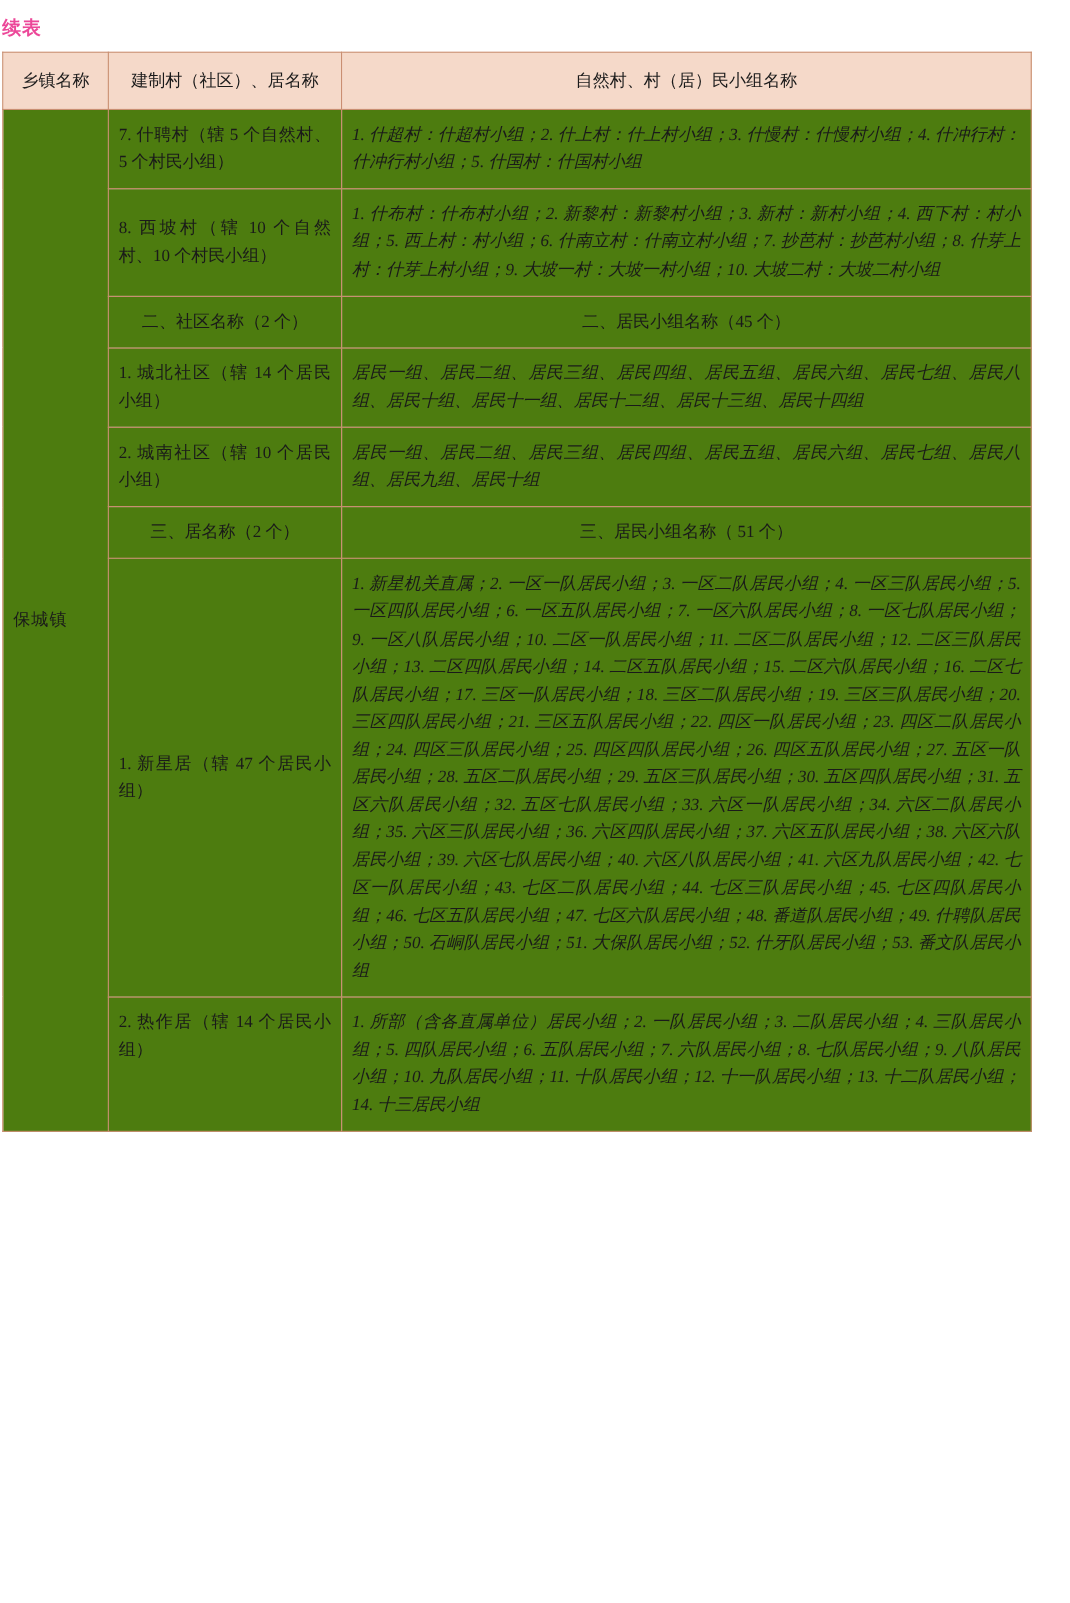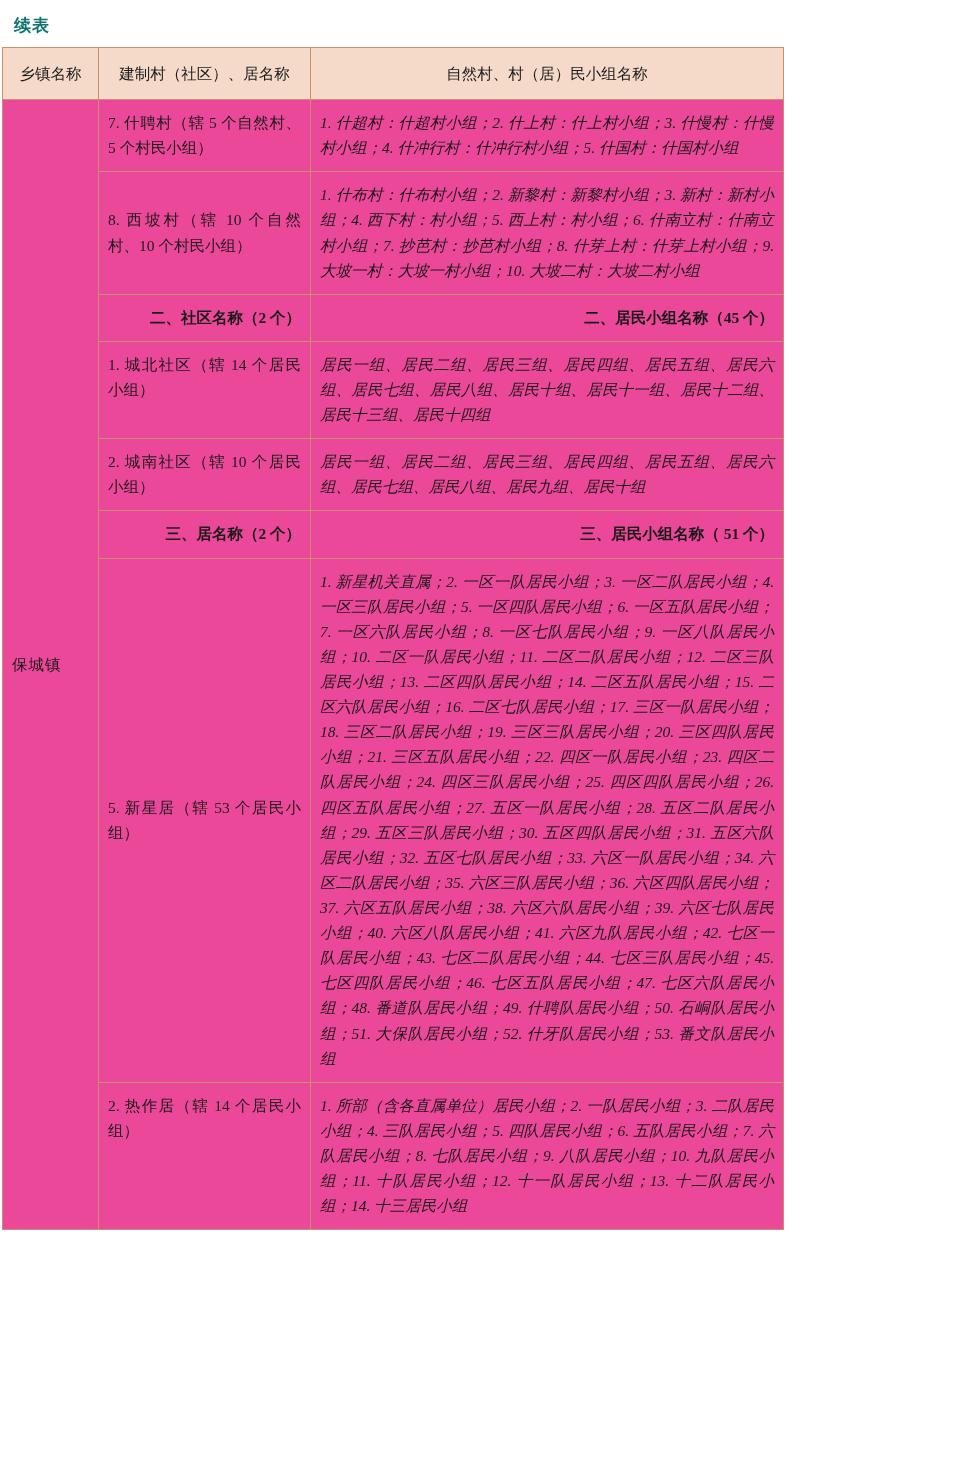--- a/index.html
+++ b/index.html
@@ -18,38 +18,38 @@
     width: 973px;
     min-height: 1457px;
     background: #ffffff;
     box-sizing: border-box;
     padding: 0;
   }
   .continued-label {
     font-family: "Liberation Sans", "DejaVu Sans", sans-serif;
     font-weight: bold;
     font-size: 17px;
-    color: #0f766e;
-    padding: 14px 0 10px 14px;
+    color: #ec4899;
+    padding: 14px 0 10px 2px;
     letter-spacing: 1px;
   }
   table.main-table {
     border-collapse: collapse;
-    width: 782px;
+    width: 936px;
     margin-left: 2px;
     table-layout: fixed;
     background: #fdeee6;
   }
   table.main-table td, table.main-table th {
     border: 1px solid #c98f72;
     vertical-align: top;
     padding: 10px 9px 11px 9px;
     font-size: 15.5px;
     line-height: 1.62;
-    background: #ec4899;
+    background: #4d7c0f;
   }
   thead th {
     background: #f5d9c9 !important;
     text-align: center;
     vertical-align: middle !important;
     font-weight: normal;
     font-size: 16px;
     padding: 13px 6px !important;
   }
   .col-town { width: 96px; }
@@ -64,22 +64,21 @@
   td.village-cell {
     text-align: justify;
     text-justify: inter-ideograph;
   }
   td.groups-cell {
     text-align: justify;
     text-justify: inter-ideograph;
     font-style: italic;
   }
   td.section-cell {
-    text-align: right;
-    font-weight: bold;
+    text-align: center;
   }
   .big-cell {
     line-height: 1.70;
   }
   td.village-mid {
     vertical-align: middle !important;
     margin-left: 32px;
   }
 </style>
 </head>
@@ -122,21 +121,21 @@
       </tr>
       <tr>
         <td class="village-cell">2. 城南社区（辖 10 个居民小组）</td>
         <td class="groups-cell">居民一组、居民二组、居民三组、居民四组、居民五组、居民六组、居民七组、居民八组、居民九组、居民十组</td>
       </tr>
       <tr>
         <td class="section-cell">三、居名称（2 个）</td>
         <td class="section-cell">三、居民小组名称（ 51 个）</td>
       </tr>
       <tr>
-        <td class="village-cell village-mid">5. 新星居（辖 53 个居民小组）</td>
+        <td class="village-cell village-mid">1. 新星居（辖 47 个居民小组）</td>
         <td class="groups-cell big-cell">1. 新星机关直属；2. 一区一队居民小组；3. 一区二队居民小组；4. 一区三队居民小组；5. 一区四队居民小组；6. 一区五队居民小组；7. 一区六队居民小组；8. 一区七队居民小组；9. 一区八队居民小组；10. 二区一队居民小组；11. 二区二队居民小组；12. 二区三队居民小组；13. 二区四队居民小组；14. 二区五队居民小组；15. 二区六队居民小组；16. 二区七队居民小组；17. 三区一队居民小组；18. 三区二队居民小组；19. 三区三队居民小组；20. 三区四队居民小组；21. 三区五队居民小组；22. 四区一队居民小组；23. 四区二队居民小组；24. 四区三队居民小组；25. 四区四队居民小组；26. 四区五队居民小组；27. 五区一队居民小组；28. 五区二队居民小组；29. 五区三队居民小组；30. 五区四队居民小组；31. 五区六队居民小组；32. 五区七队居民小组；33. 六区一队居民小组；34. 六区二队居民小组；35. 六区三队居民小组；36. 六区四队居民小组；37. 六区五队居民小组；38. 六区六队居民小组；39. 六区七队居民小组；40. 六区八队居民小组；41. 六区九队居民小组；42. 七区一队居民小组；43. 七区二队居民小组；44. 七区三队居民小组；45. 七区四队居民小组；46. 七区五队居民小组；47. 七区六队居民小组；48. 番道队居民小组；49. 什聘队居民小组；50. 石峒队居民小组；51. 大保队居民小组；52. 什牙队居民小组；53. 番文队居民小组</td>
       </tr>
       <tr>
         <td class="village-cell">2. 热作居（辖 14 个居民小组）</td>
         <td class="groups-cell">1. 所部（含各直属单位）居民小组；2. 一队居民小组；3. 二队居民小组；4. 三队居民小组；5. 四队居民小组；6. 五队居民小组；7. 六队居民小组；8. 七队居民小组；9. 八队居民小组；10. 九队居民小组；11. 十队居民小组；12. 十一队居民小组；13. 十二队居民小组；14. 十三居民小组</td>
       </tr>
     </tbody>
   </table>
 
 </div>

